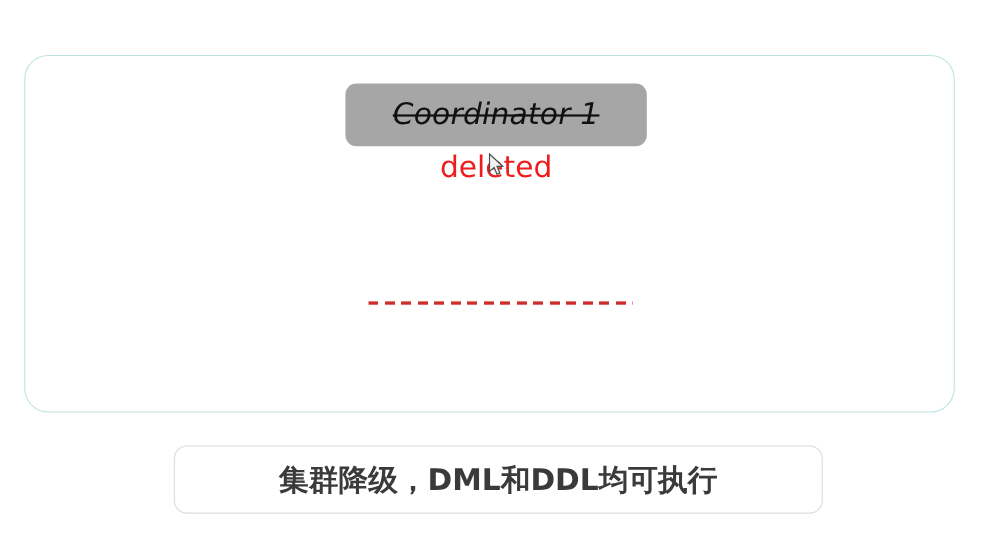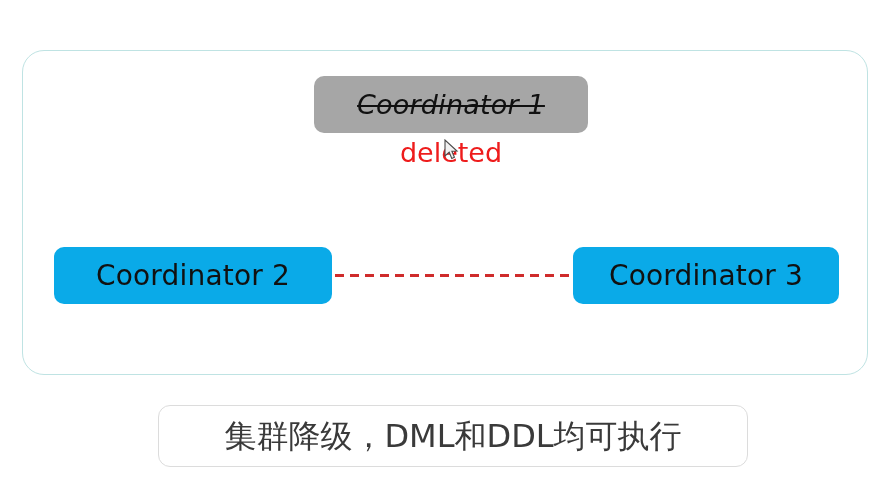--- a/index.html
+++ b/index.html
@@ -125,25 +125,26 @@
     height: 62px;
     box-sizing: border-box;
     border: 1.5px solid #dcdcdc;
     border-radius: 12px;
     background: #ffffff;
     display: flex;
     align-items: center;
     justify-content: center;
   }
   #caption-text {
-    font-size: 32px;
+    font-size: 27px;
     line-height: 1;
     color: #3a3a3a;
     white-space: nowrap;
     font-family: "DejaVu Sans", "Liberation Sans", sans-serif;
+    font-weight: bold;
   }
 
   
   #mouse-cursor {
     position: absolute;
     left: 444px;
     top: 139px;
     width: 16px;
     height: 22px;
     pointer-events: none;
@@ -151,25 +152,23 @@
 </style>
 </head>
 <body>
 
 <div id="cluster-panel">
 
   <div class="node gray struck" id="node-coordinator-1">Coordinator 1</div>
 
   <div id="deleted-label">deleted</div>
 
-  <div class="node blue" id="node-coordinator-2">Coordinator 2</div>
 
   <div id="link-coordinator-2-3"></div>
 
-  <div class="node blue" id="node-coordinator-3">Coordinator 3</div>
 
 
 </div>
 
 <div id="caption-box">
   <span id="caption-text">集群降级，DML和DDL均可执行</span>
 </div>
 
 <svg id="mouse-cursor" viewBox="0 0 16 22" xmlns="http://www.w3.org/2000/svg">
   <path d="M1 1 L1 17 L5.2 13.2 L7.8 19.4 L10.4 18.2 L7.9 12.2 L13 12.1 Z" fill="#f2f2f2" stroke="#4a4a4a" stroke-width="1.1"></path>

